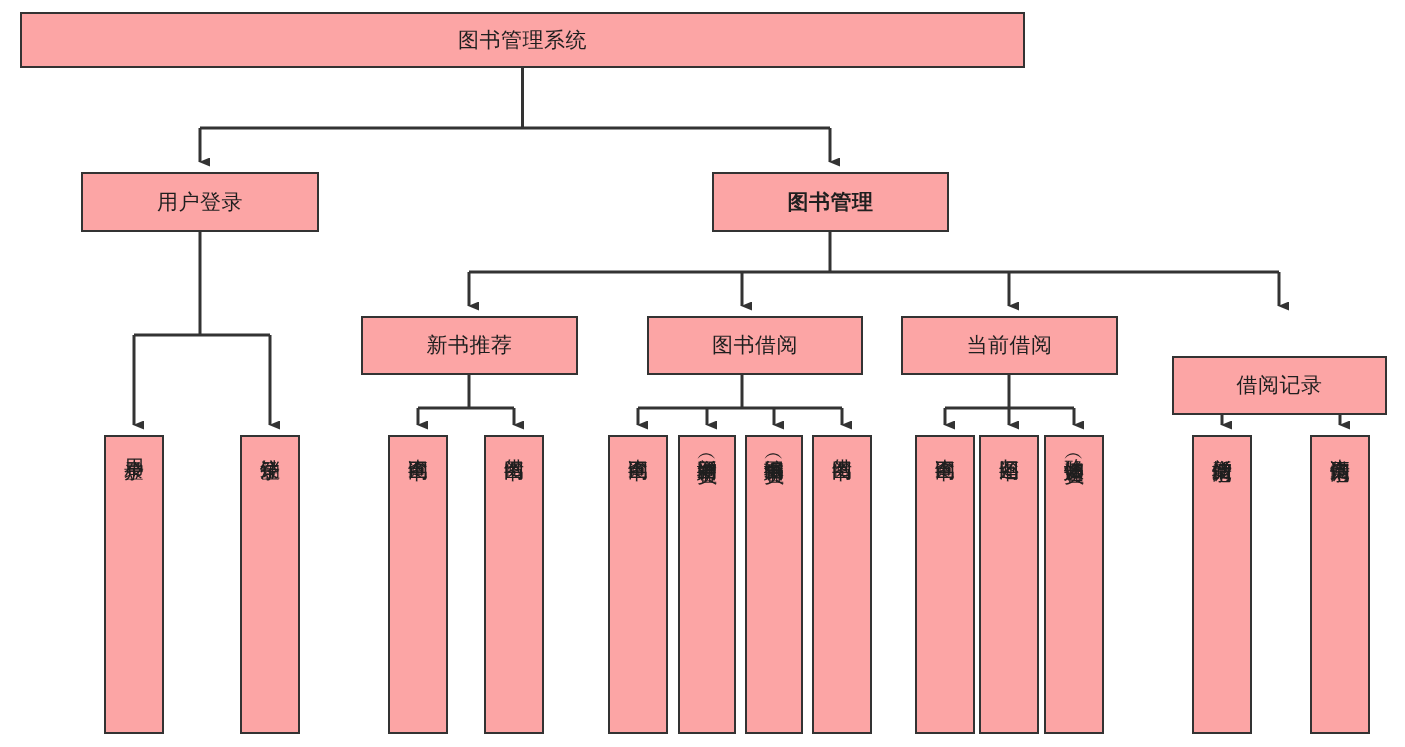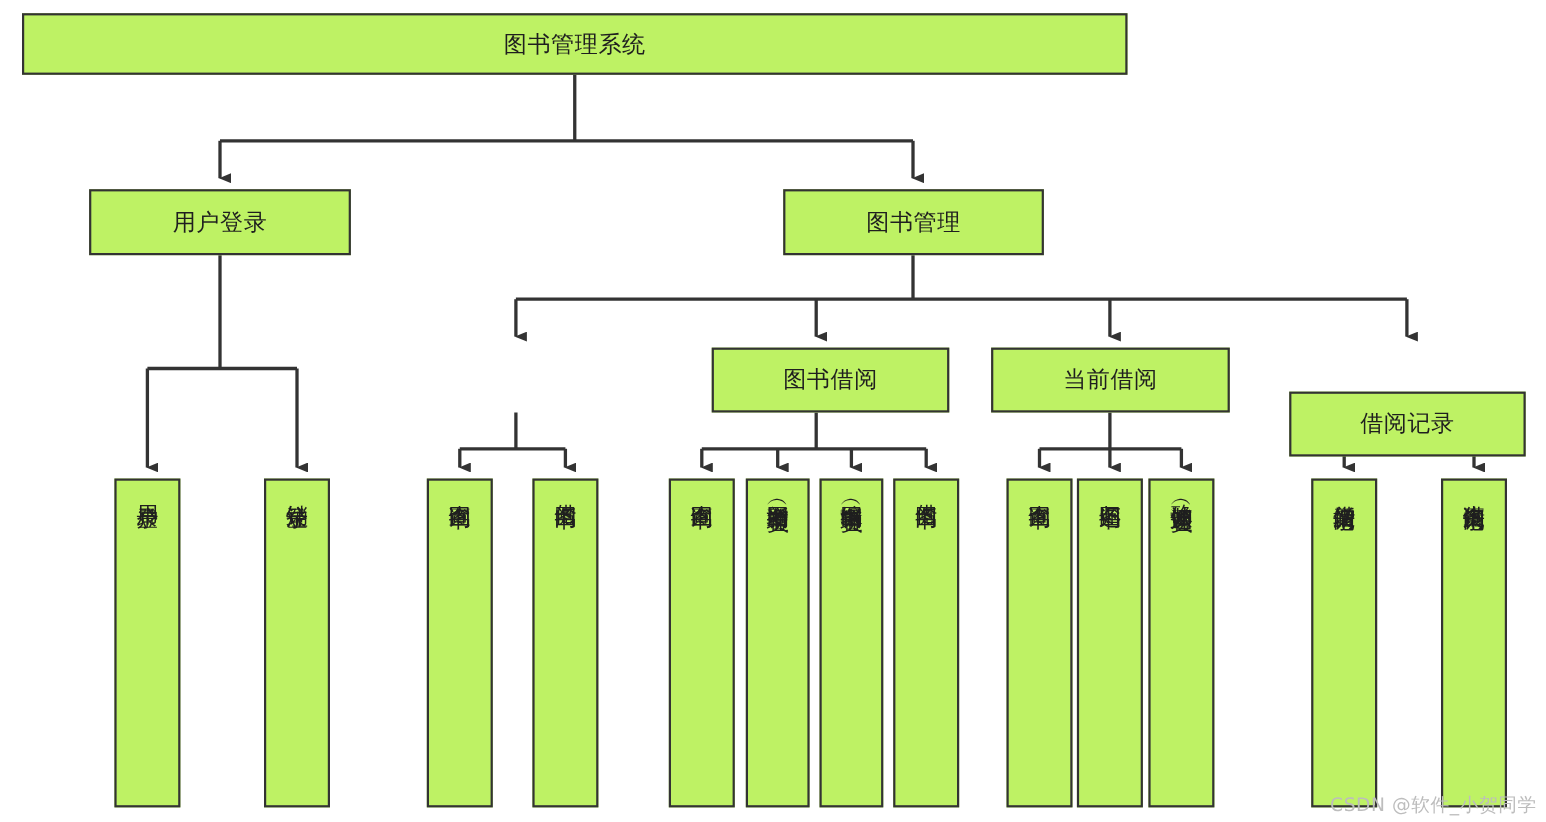--- a/index.html
+++ b/index.html
@@ -22,21 +22,21 @@
     position: absolute;
     left: 0;
     top: 0;
     width: 1405px;
     height: 747px;
     pointer-events: none;
   }
   .node {
     position: absolute;
     box-sizing: border-box;
-    background: #bef264;
+    background: #fca5a5;
     border: 2px solid #333333;
     display: flex;
     align-items: center;
     justify-content: center;
     color: #1a1a1a;
   }
   .node-label {
     display: block;
     text-align: center;
     line-height: 1.18;
@@ -128,24 +128,27 @@
     </g>
   </svg>
 
   <div class="node horiz" style="left:20px; top:12px; width:1005px; height:56px;">
     <span class="node-label">图书管理系统</span>
   </div>
 
   <div class="node horiz" style="left:81px; top:172px; width:238px; height:60px;">
     <span class="node-label">用户登录</span>
   </div>
-  <div class="node horiz" style="left:712px; top:172px; width:237px; height:60px;">
+  <div class="node horiz" style="left:712px; top:172px; width:237px; height:60px;font-weight:bold;">
     <span class="node-label">图书管理</span>
   </div>
 
+  <div class="node horiz" style="left:361px; top:316px; width:217px; height:59px;">
+    <span class="node-label">新书推荐</span>
+  </div>
   <div class="node horiz" style="left:635px; top:316px; width:216px; height:59px;margin-left:12px;">
     <span class="node-label">图书借阅</span>
   </div>
   <div class="node horiz" style="left:901px; top:316px; width:217px; height:59px;">
     <span class="node-label">当前借阅</span>
   </div>
   <div class="node horiz" style="left:1172px; top:316px; width:215px; height:59px;margin-top:40px;">
     <span class="node-label">借阅记录</span>
   </div>
 
@@ -186,14 +189,13 @@
     <span class="node-label">确认归还（管理员）</span>
   </div>
 
   <div class="node vert" style="left:1192px; top:435px; width:60px; height:299px;">
     <span class="node-label">新增借阅记录</span>
   </div>
   <div class="node vert" style="left:1310px; top:435px; width:60px; height:299px;">
     <span class="node-label">查询借阅记录</span>
   </div>
 
-  <div id="watermark">CSDN @软件_小贺同学</div>
 </div>
 
 </body></html>

